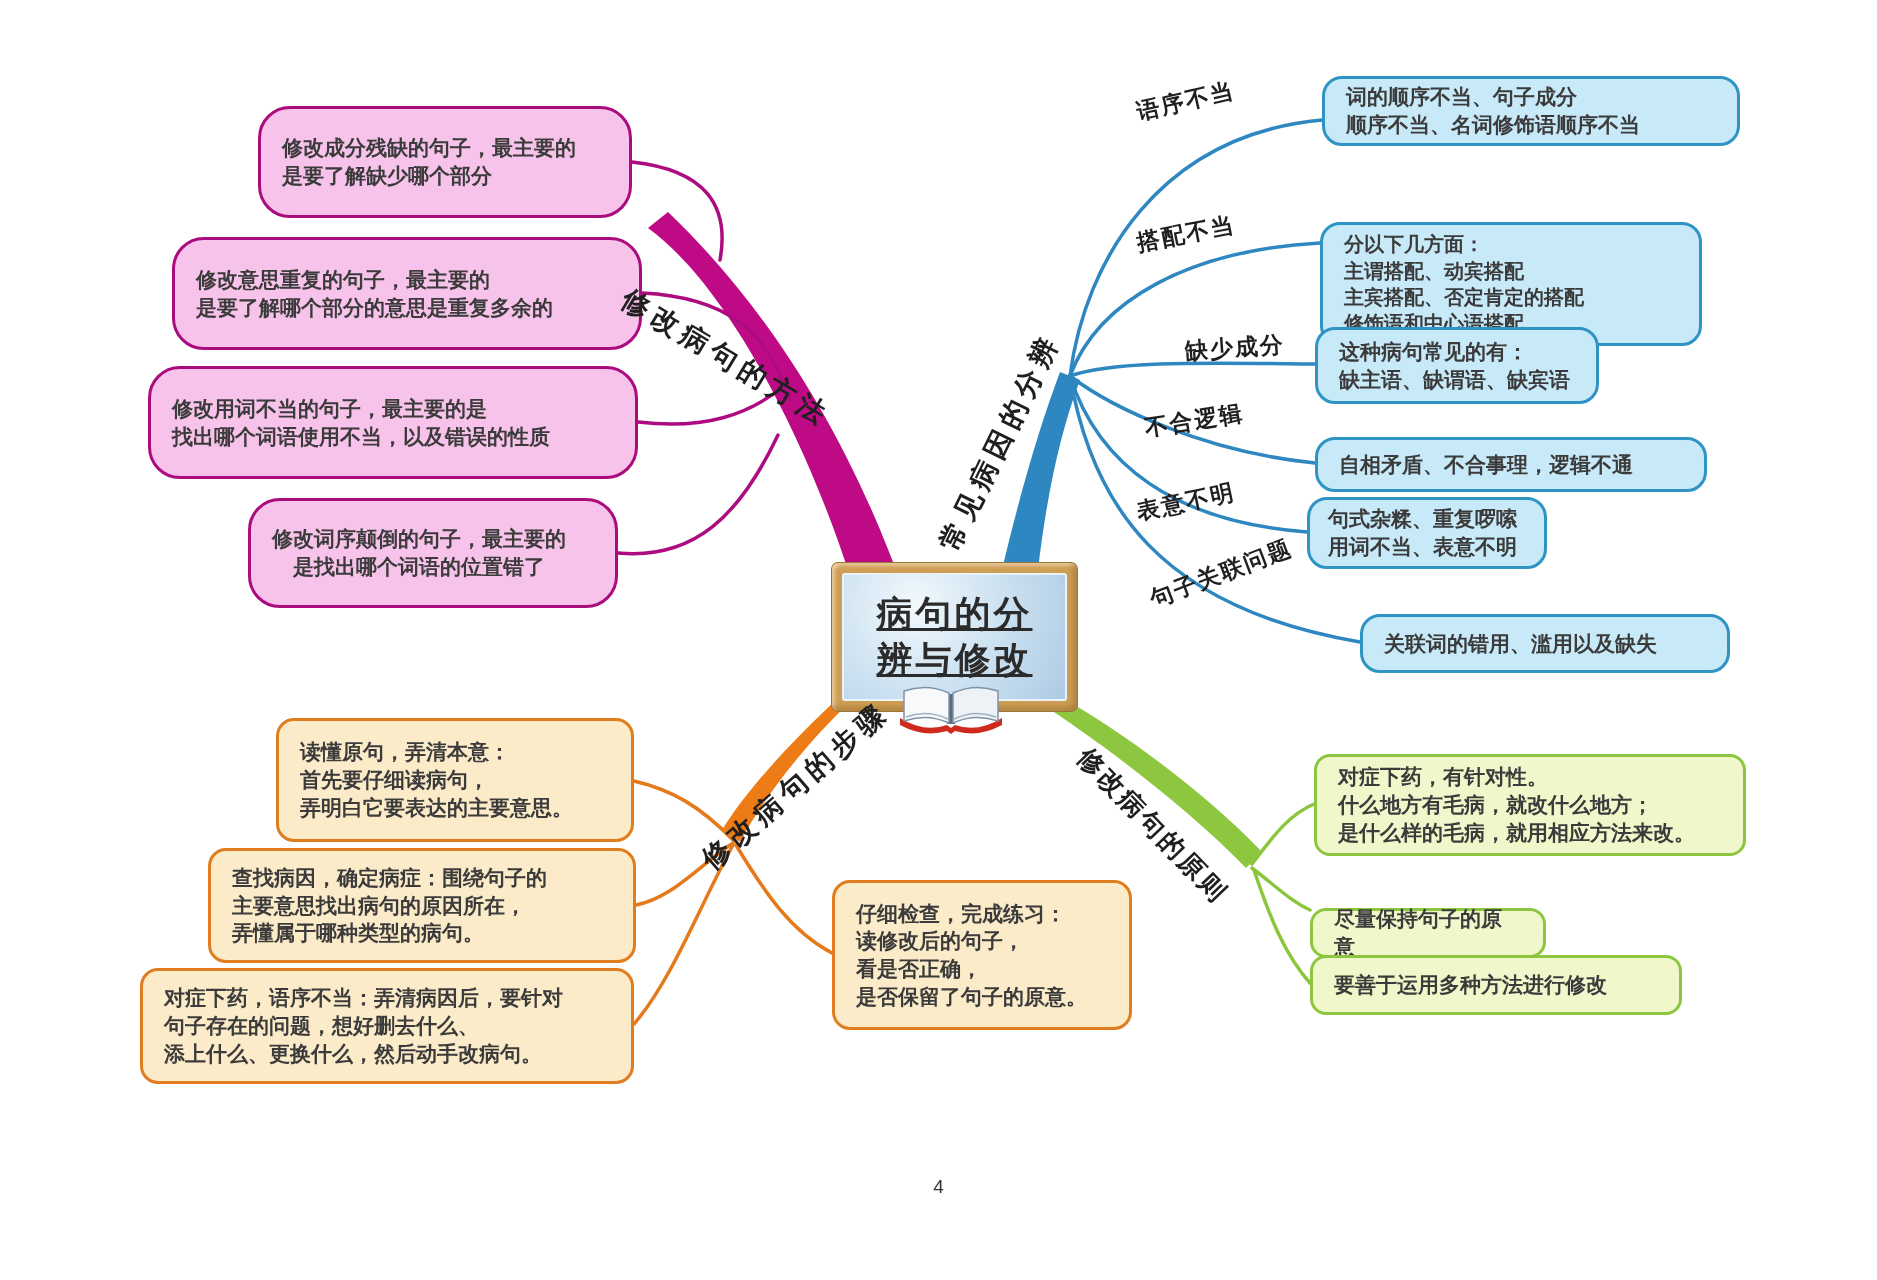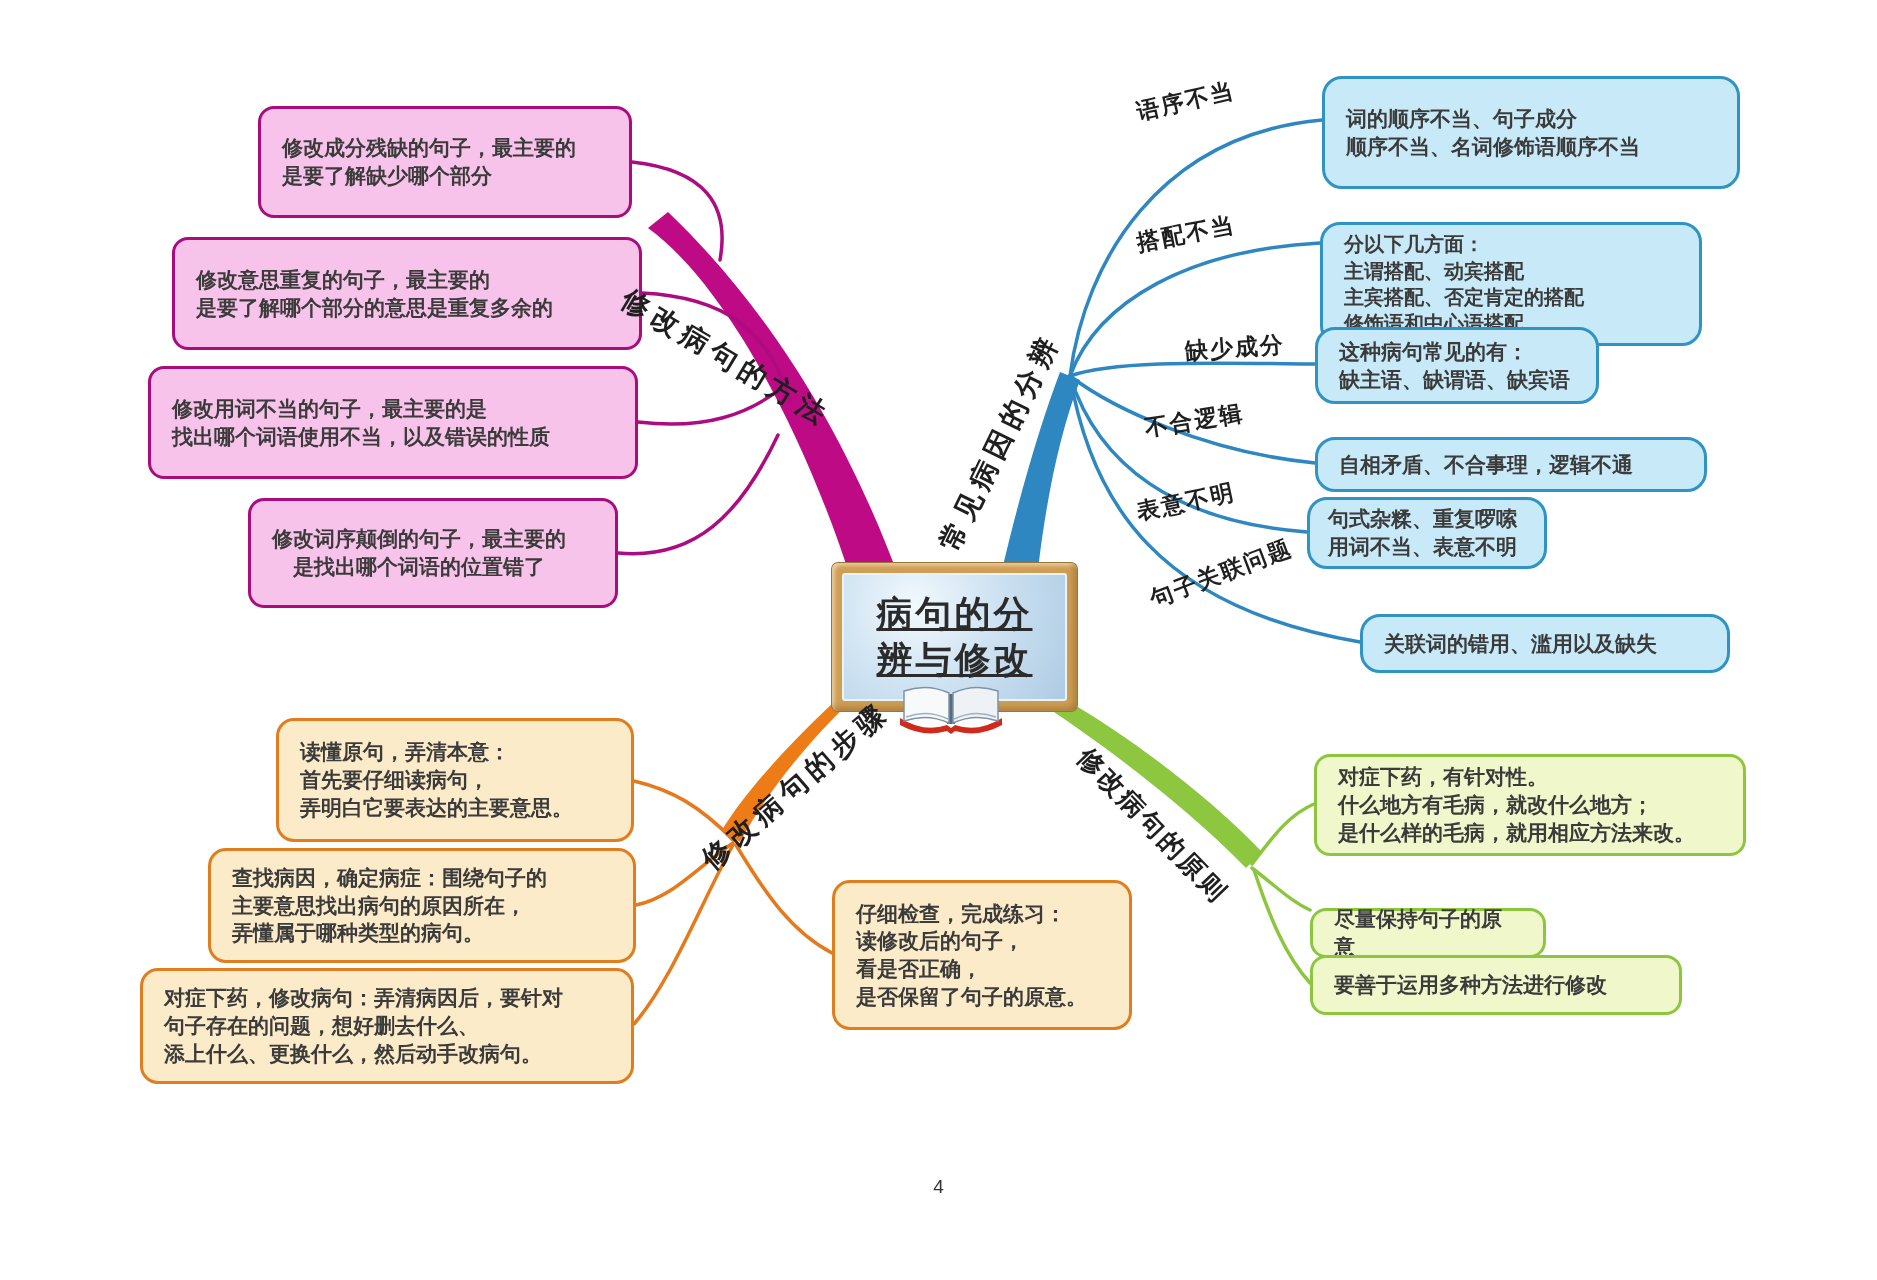--- a/index.html
+++ b/index.html
@@ -7,21 +7,21 @@
     position:relative;width:1877px;height:1280px;overflow:hidden;background:#ffffff;
     font-family:"Liberation Sans","DejaVu Sans",sans-serif;
   }
   #connectors{position:absolute;left:0;top:0;z-index:1;}
   .node{
     position:absolute;z-index:2;box-sizing:border-box;
     display:flex;align-items:center;
     padding:0 21px;white-space:pre-line;
     font-weight:bold;color:#3b3b3b;font-size:21px;line-height:1.32;
   }
-  .pink  {background:#f8c3ea;border:3px solid #aa0c7e;border-radius:16px;}
+  .pink  {background:#f8c3ea;border:3px solid #aa0c7e;border-radius:32px;}
   .blue  {background:#c7e9f8;border:3px solid #2f93c4;border-radius:20px;}
   .orange{background:#fcebc9;border:3px solid #e07d1e;border-radius:18px;}
   .green {background:#f0f8cb;border:3px solid #8cc63e;border-radius:16px;}
   .branch-label{
     position:absolute;z-index:3;font-weight:bold;color:#1f1f1f;
     font-size:28px;letter-spacing:6px;white-space:nowrap;transform-origin:left center;
   }
   .sub-label{
     position:absolute;z-index:3;font-weight:bold;color:#1f1f1f;
     font-size:23px;letter-spacing:2px;white-space:nowrap;transform-origin:left center;
@@ -115,40 +115,40 @@
   <div class="node pink" style="left:248px;top:498px;width:370px;height:110px;text-align:center;">修改词序颠倒的句子，最主要的
 是找出哪个词语的位置错了</div>
 
   <div class="sub-label" style="left:1137px;top:97px;transform:rotate(-13deg);">语序不当</div>
   <div class="sub-label" style="left:1137px;top:228px;transform:rotate(-11deg);">搭配不当</div>
   <div class="sub-label" style="left:1185px;top:336px;transform:rotate(-4deg);">缺少成分</div>
   <div class="sub-label" style="left:1145px;top:413px;transform:rotate(-9deg);">不合逻辑</div>
   <div class="sub-label" style="left:1137px;top:497px;transform:rotate(-12deg);">表意不明</div>
   <div class="sub-label" style="left:1151px;top:585px;transform:rotate(-21deg);">句子关联问题</div>
 
-  <div class="node blue" style="left:1322px;top:76px;width:418px;height:113px;">词的顺序不当、句子成分
+  <div class="node blue" style="left:1322px;top:76px;width:418px;height:70px;">词的顺序不当、句子成分
 顺序不当、名词修饰语顺序不当</div>
   <div class="node blue" style="left:1320px;top:182px;width:382px;height:124px;font-size:20px;margin-top:40px;">分以下几方面：
 主谓搭配、动宾搭配
 主宾搭配、否定肯定的搭配
 修饰语和中心语搭配</div>
   <div class="node blue" style="left:1315px;top:327px;width:284px;height:77px;">这种病句常见的有：
 缺主语、缺谓语、缺宾语</div>
   <div class="node blue" style="left:1315px;top:437px;width:392px;height:55px;">自相矛盾、不合事理，逻辑不通</div>
   <div class="node blue" style="left:1307px;top:497px;width:240px;height:72px;padding:0 18px;">句式杂糅、重复啰嗦
 用词不当、表意不明</div>
   <div class="node blue" style="left:1360px;top:614px;width:370px;height:59px;">关联词的错用、滥用以及缺失</div>
 
   <div class="node orange" style="left:276px;top:718px;width:358px;height:124px;">读懂原句，弄清本意：
 首先要仔细读病句，
 弄明白它要表达的主要意思。</div>
   <div class="node orange" style="left:208px;top:848px;width:428px;height:115px;">查找病因，确定病症：围绕句子的
 主要意思找出病句的原因所在，
 弄懂属于哪种类型的病句。</div>
-  <div class="node orange" style="left:140px;top:968px;width:494px;height:116px;">对症下药，修改病句：弄清病因后，要针对
+  <div class="node orange" style="left:140px;top:968px;width:494px;height:116px;">对症下药，语序不当：弄清病因后，要针对
 句子存在的问题，想好删去什么、
 添上什么、更换什么，然后动手改病句。</div>
   <div class="node green" style="left:1314px;top:754px;width:432px;height:102px;">对症下药，有针对性。
 什么地方有毛病，就改什么地方；
 是什么样的毛病，就用相应方法来改。</div>
 
   <div class="node orange" style="left:832px;top:880px;width:300px;height:150px;">仔细检查，完成练习：
 读修改后的句子，
 看是否正确，
 是否保留了句子的原意。</div>

